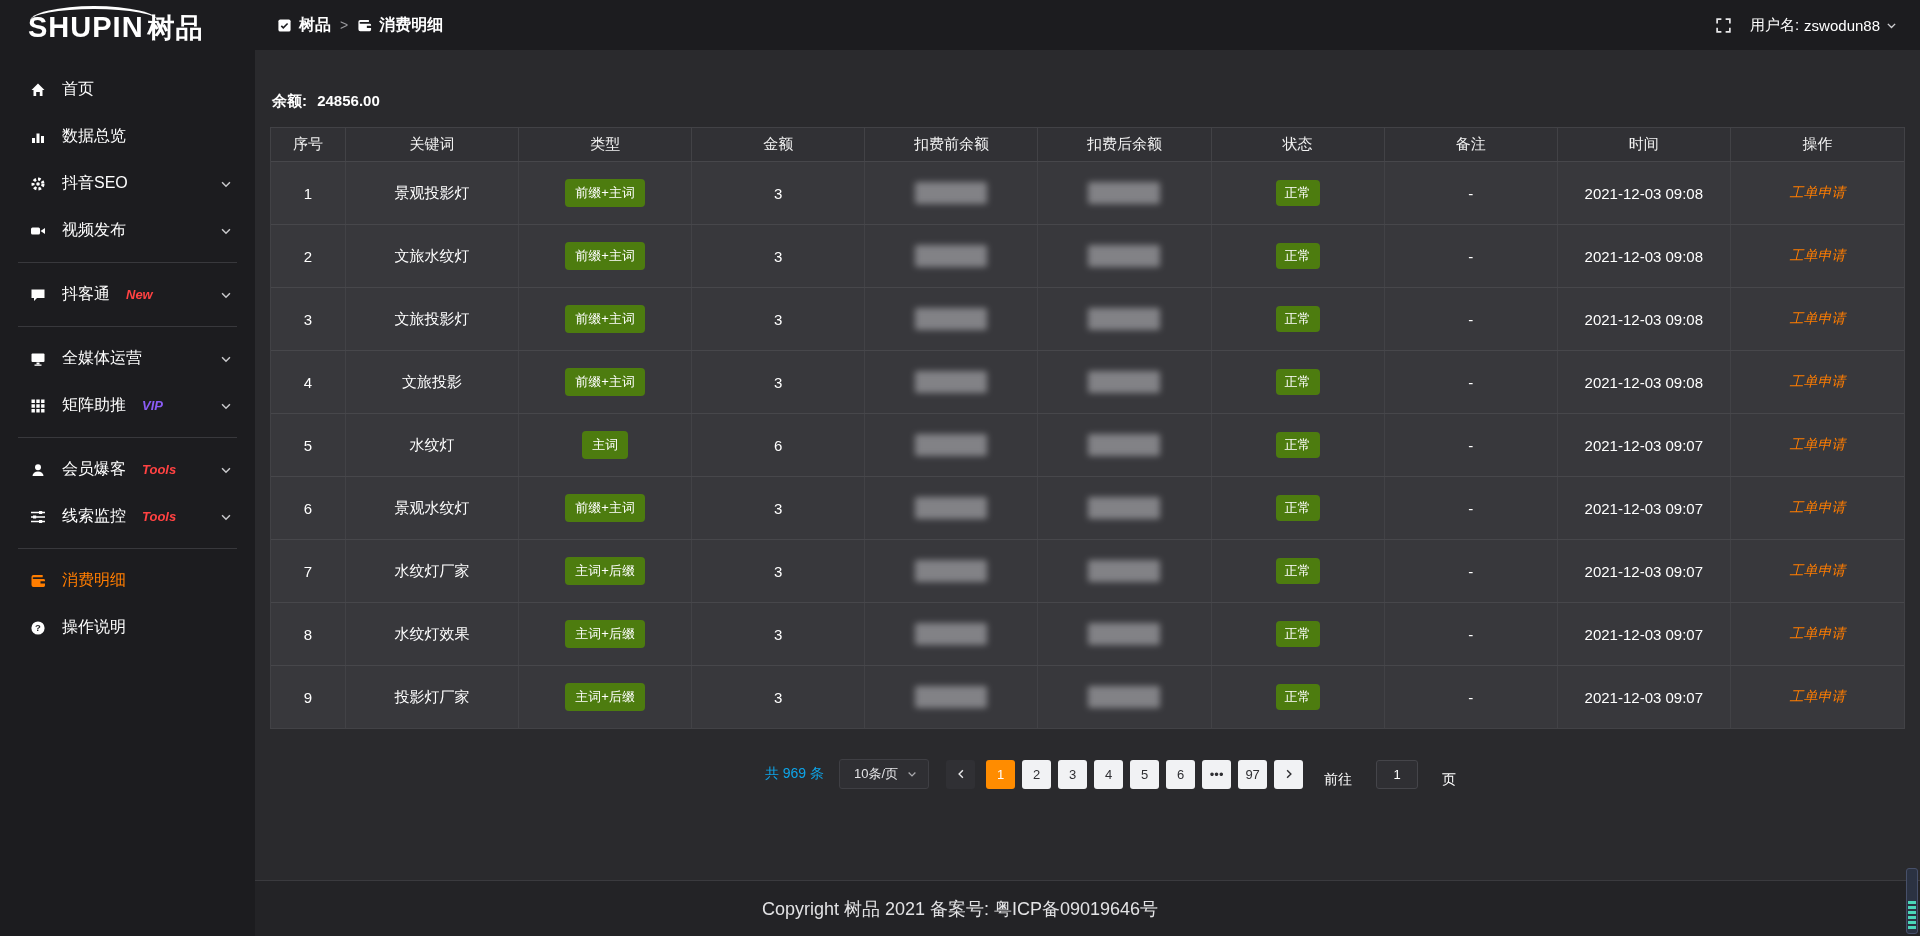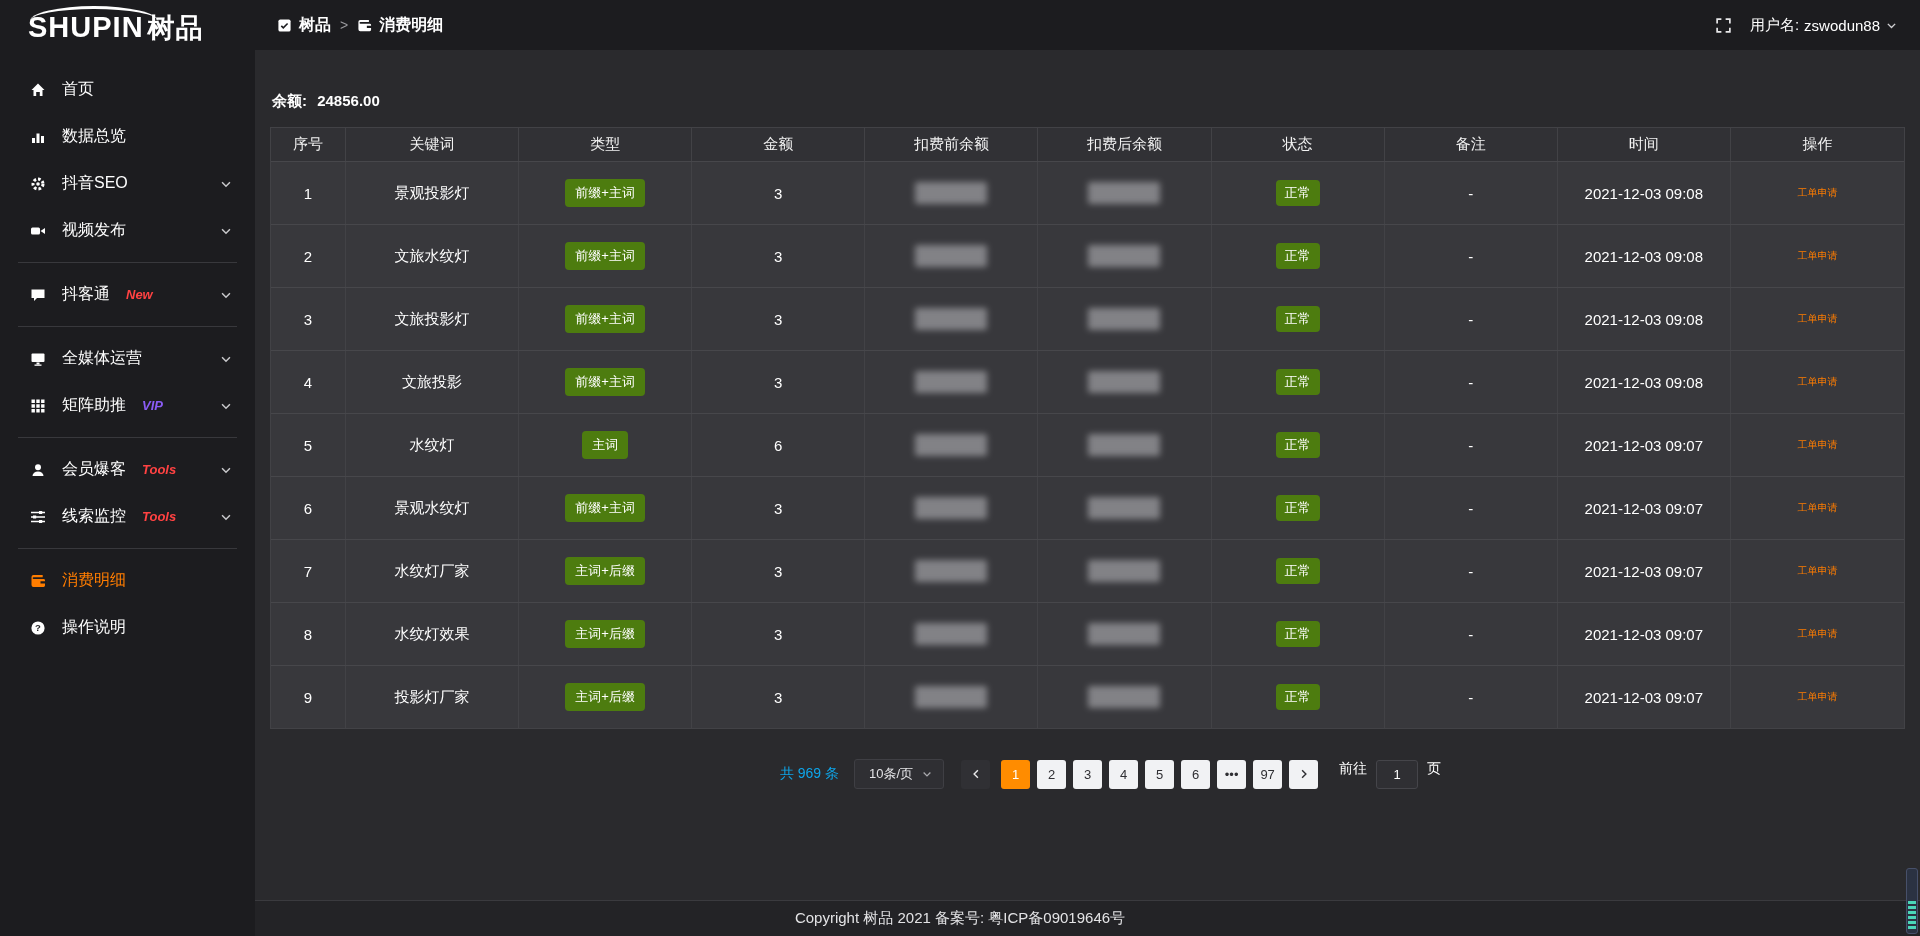--- a/index.html
+++ b/index.html
@@ -50,44 +50,44 @@
     font-size:15px; color:#f2f2f2; border-right:1px solid #424246; }
   .tr { background:#38383c; height:63px; border-top:1px solid #47474b; }
   .td { display:flex; align-items:center; justify-content:center;
     font-size:15px; border-right:1px solid #424246; }
   .th:last-child, .td:last-child { border-right:none; }
   .badge { background:#4d7c0f; color:#fff; font-size:13px; padding:5px 10px;
     border-radius:4px; white-space:nowrap; }
   .badge-sm { padding:4px 9px; }
   .masked { width:72px; height:22px; background:#8f8f93; border-radius:2px;
     filter:blur(3px); opacity:.85; }
-  .action-link { color:#ff7d00; font-size:10px; cursor:pointer; text-decoration:none; }
+  .action-link { color:#ff7d00; font-size:14px; cursor:pointer; text-decoration:none;font-style:italic; }
 
   
   .pagination { display:flex; align-items:center; justify-content:center;
     gap:7px; margin-top:30px; font-size:14px; }
   .pg-total { margin-right:8px; color:#0ea5e9;margin-left:46px; }
   .pg-size { display:flex; align-items:center; gap:8px; background:#2f2f33;
     border:1px solid #3f3f44; border-radius:3px; height:30px; padding:0 10px 0 14px;
     color:#e3e3e6; font-size:13px; cursor:pointer; margin-right:10px; }
   .pg-size .chev { width:12px; height:12px; color:#a9a9ad; }
   .pg-btn { min-width:29px; height:29px; display:flex; align-items:center; justify-content:center;
     background:#f1f2f4; color:#2f2f33; border-radius:3px; font-size:13px; cursor:pointer; }
   .pg-btn.dark { background:#303034; color:#e8e8ea; margin-right:4px; }
   .pg-btn.arrow svg { width:12px; height:12px; }
   .pg-btn.active { background:#ff8c00; color:#fff; }
-  .pg-goto { display:flex; align-items:flex-start; gap:9px; margin-left:14px; }
+  .pg-goto { display:flex; align-items:flex-end; gap:24px; margin-left:14px; }
   .pg-goto input { width:42px; height:29px; background:#2f2f33; border:1px solid #45454a;
     border-radius:3px; color:#fff; text-align:center; font-size:13px;
     font-family:"Liberation Sans", sans-serif; }
 
   
-  .footer { position:absolute; left:0; right:0; bottom:0; height:36px;
+  .footer { position:absolute; left:0; right:0; bottom:0; height:56px;
     background:#232326; border-top:1px solid #3a3a3e; display:flex;
-    align-items:center; justify-content:center; font-size:15px; color:#e3e3e5; z-index:2; }
+    align-items:center; justify-content:center; font-size:18px; color:#e3e3e5; z-index:2; }
 
   
   .float-widget { position:absolute; right:2px; bottom:2px; width:12px; height:66px;
     background:#2b3242; border:1px solid #47506a; border-radius:3px; z-index:9; overflow:hidden; }
   .float-widget::after { content:""; position:absolute; left:1px; right:1px; bottom:2px;
     height:30px; background:repeating-linear-gradient(to bottom,#4ad6b8 0 3px,#2b3242 3px 5px); }
 </style>
 </head>
 <body>
 

